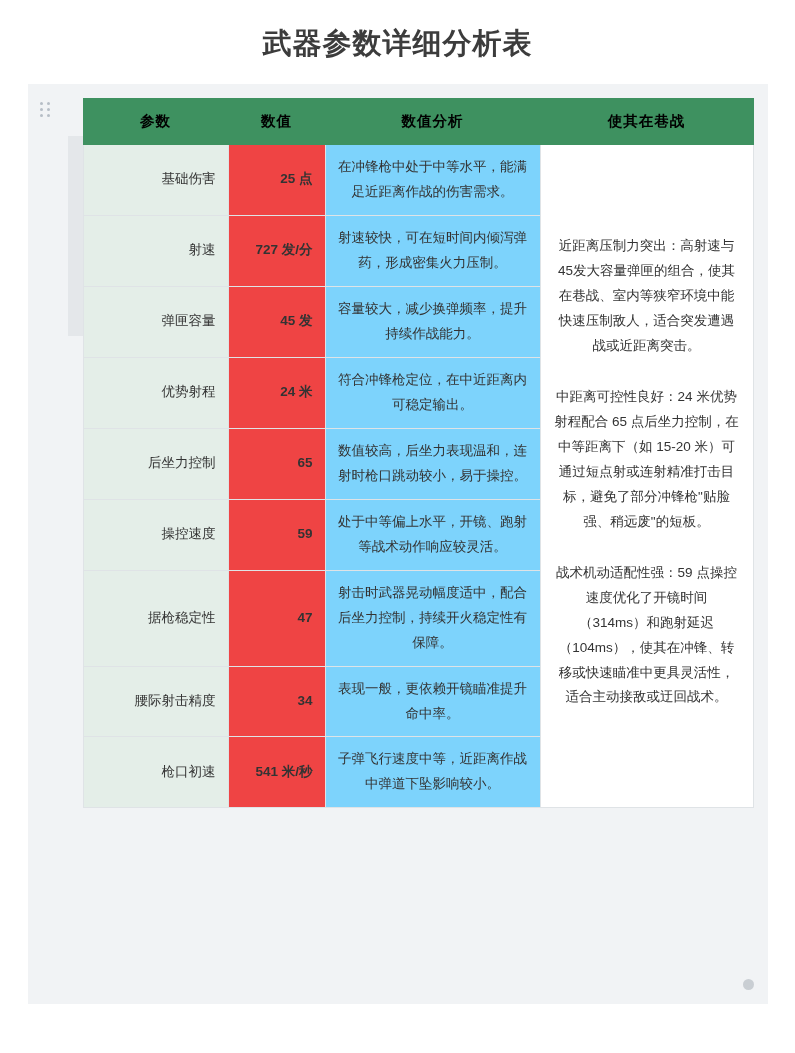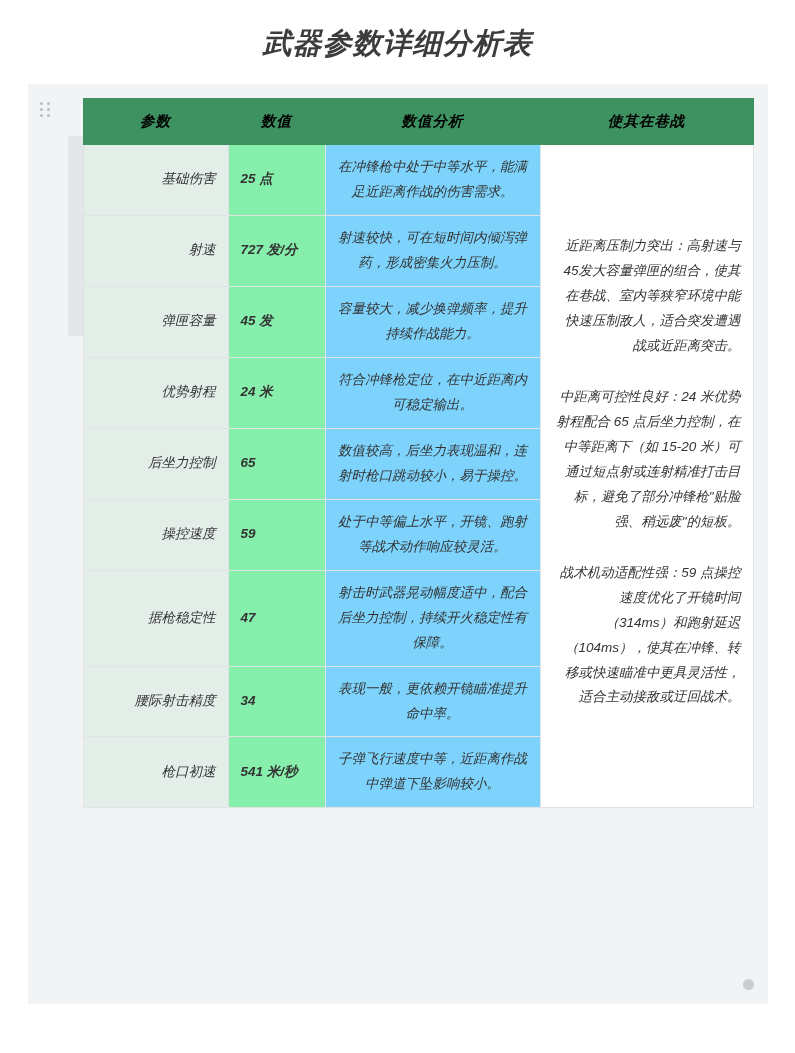--- a/index.html
+++ b/index.html
@@ -13,21 +13,20 @@
     font-family: "Liberation Sans", sans-serif;
     color: #333333;
     overflow: hidden;
     position: relative;
   }
   .page {
     position: relative;
     width: 795px;
     height: 800px;
     box-sizing: border-box;
-    font-style: italic;
   }
   .title {
     text-align: center;
     font-size: 29px;
     font-weight: bold;
     color: #3c3c3c;
     letter-spacing: 1px;
     padding-top: 24px;
     padding-bottom: 20px;
   }
@@ -100,33 +99,33 @@
     vertical-align: middle;
     line-height: 1.85;
     color: #333333;
   }
   td.param {
     background: #e4eee8;
     text-align: right;
     width: 145px;
   }
   td.value {
-    background: #86efac;
-    text-align: left;
+    background: #ef4444;
+    text-align: right;
     font-weight: bold;
     width: 97px;
   }
   td.analysis {
     background: #7dd3fc;
     text-align: center;
     width: 215px;
   }
   td.meaning {
     background: #ffffff;
-    text-align: right;
+    text-align: center;
     vertical-align: top;
     width: 210px;
     padding: 16px 14px;
     line-height: 2.0;
   }
   td.meaning p {
     margin: 0 0 26px 0;
   }
   td.meaning p:last-child {
     margin-bottom: 8px;

